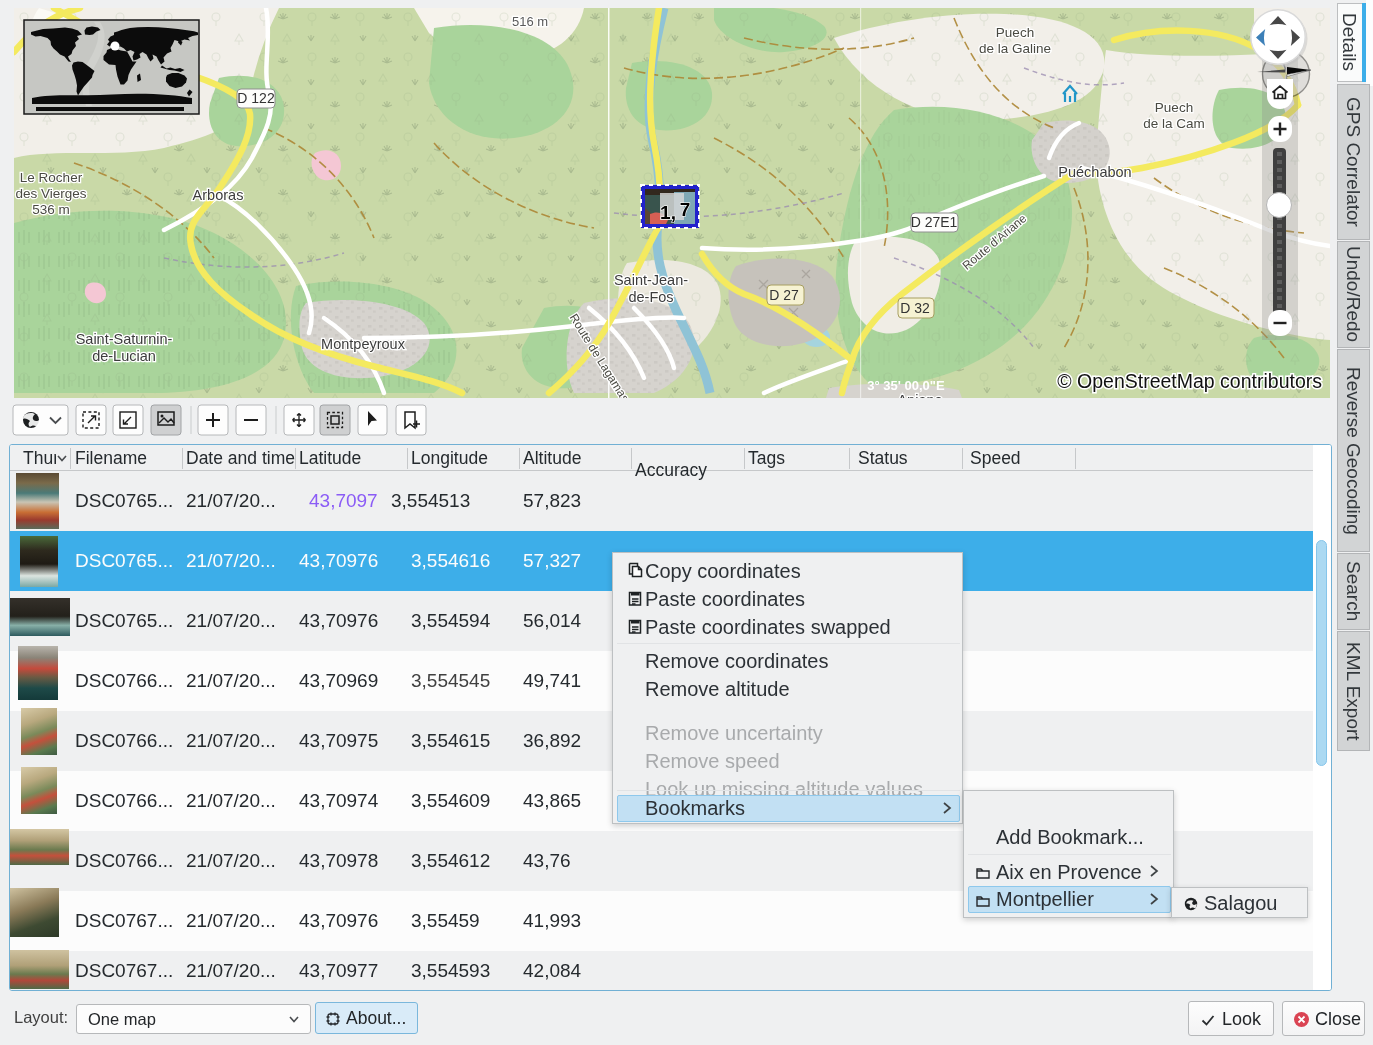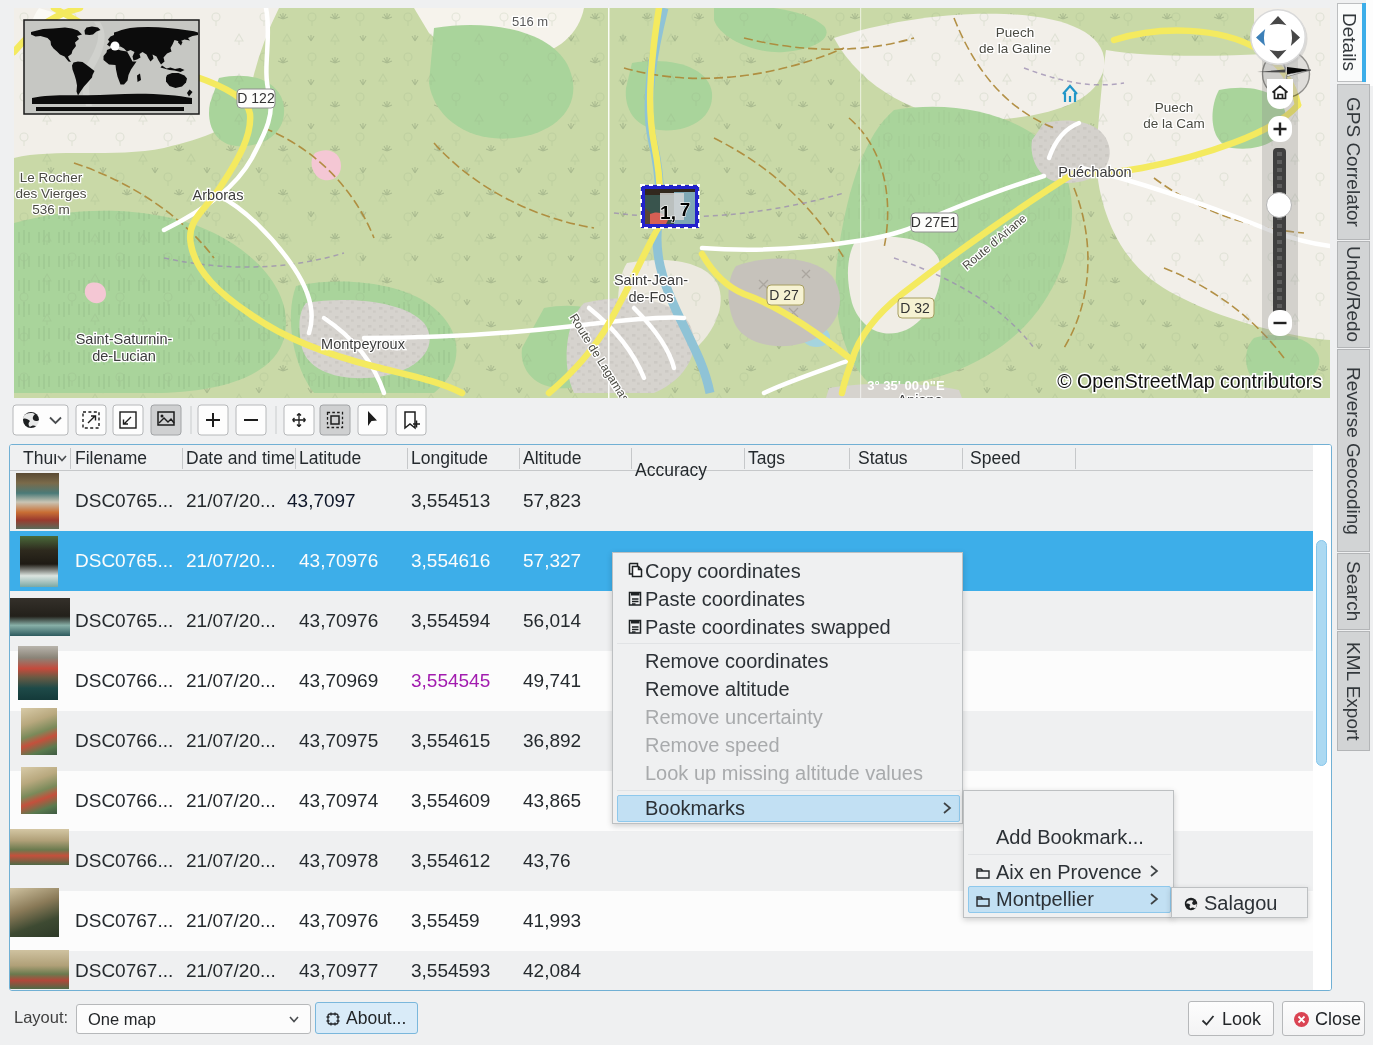--- a/index.html
+++ b/index.html
@@ -4,21 +4,21 @@
 <style>
 * { margin:0; padding:0; box-sizing:border-box; }
 html,body { width:1373px; height:1045px; background:#eff0f1; font-family:"Liberation Sans",sans-serif; overflow:hidden; color:#232629; }
 #root { position:relative; width:1373px; height:1045px; }
 #map { position:absolute; left:14px; top:8px; width:1316px; height:390px; overflow:hidden; }
 
 #tablewrap { position:absolute; left:9px; top:444px; width:1323px; height:547px; background:#fcfcfc; border:1px solid #71b0d4; border-radius:3px; overflow:hidden; }
 
 .menu { position:absolute; background:#eff0f1; border:1px solid #bdc0c2; }
 .mi { position:relative; height:28px; line-height:29px; font-size:20px; color:#2c3136; padding-left:32px; }
-.mi.dis { color:#a8aaac; }
+.mi.dis { color:#a8aaac;margin-top:16px; }
 .mhl { background:#c2e0f3; border:1px solid #8ec8ec; border-radius:2px; }
 
 .tab { position:absolute; writing-mode:vertical-rl; font-size:19px; color:#33383c; text-align:center; background:#d2d4d5; border:1px solid #b3b5b7; }
 
 .btn { position:absolute; top:1002px; height:33px; background:linear-gradient(#fdfdfd,#f3f3f4); border:1px solid #b6b8ba; border-radius:3px; font-size:15.5px; color:#232629; text-align:center; }
 </style>
 </head>
 <body>
 <div id="root">
   <div id="map">
@@ -295,43 +295,43 @@
         <path d="M413 424 h7 M416.5 420.5 v7" stroke="#1c1c1c" stroke-width="1.5"></path>
       </g>
     </svg>
   </div>
   <div id="tablewrap">
     <div style="position:absolute;left:1303px;top:0;width:18px;height:545px;background:#ffffff"></div>
     <div style="position:absolute;left:0;top:26px;width:1303px;height:60px;background:#eff0f1"></div>
     <div style="position:absolute;left:6px;top:28px;width:43px;height:56px;background:linear-gradient(180deg,#5a4a33 0%,#7a6a4a 18%,#4a7a78 36%,#c9c4b4 52%,#c96f35 70%,#9a3a2e 84%,#5a6a5a 100%)"></div>
     <div style="position:absolute;left:65px;top:26px;height:60px;line-height:60px;font-size:19px;color:#252a2e;white-space:nowrap">DSC0765...</div>
     <div style="position:absolute;left:176px;top:26px;height:60px;line-height:60px;font-size:19px;color:#252a2e;white-space:nowrap">21/07/20...</div>
-    <div style="position:absolute;left:277px;top:26px;height:60px;line-height:60px;font-size:19px;color:#0f172a;white-space:nowrap">43,7097</div>
-    <div style="position:absolute;left:401px;top:26px;height:60px;line-height:60px;font-size:19px;color:#252a2e;white-space:nowrap">3,554513</div>
+    <div style="position:absolute;left:299px;top:26px;height:60px;line-height:60px;font-size:19px;color:#8b5cf6;white-space:nowrap">43,7097</div>
+    <div style="position:absolute;left:381px;top:26px;height:60px;line-height:60px;font-size:19px;color:#252a2e;white-space:nowrap">3,554513</div>
     <div style="position:absolute;left:513px;top:26px;height:60px;line-height:60px;font-size:19px;color:#252a2e;white-space:nowrap">57,823</div>
     <div style="position:absolute;left:0;top:86px;width:1303px;height:60px;background:#3daee9"></div>
     <div style="position:absolute;left:10px;top:91px;width:38px;height:51px;background:linear-gradient(180deg,#4a6a3a 0%,#2e2a1e 28%,#1e1a14 55%,#dce4e0 78%,#7aa8a4 100%)"></div>
     <div style="position:absolute;left:65px;top:86px;height:60px;line-height:60px;font-size:19px;color:#fcfcfc;white-space:nowrap">DSC0765...</div>
     <div style="position:absolute;left:176px;top:86px;height:60px;line-height:60px;font-size:19px;color:#fcfcfc;white-space:nowrap">21/07/20...</div>
     <div style="position:absolute;left:289px;top:86px;height:60px;line-height:60px;font-size:19px;color:#fcfcfc;white-space:nowrap">43,70976</div>
     <div style="position:absolute;left:401px;top:86px;height:60px;line-height:60px;font-size:19px;color:#fcfcfc;white-space:nowrap">3,554616</div>
     <div style="position:absolute;left:513px;top:86px;height:60px;line-height:60px;font-size:19px;color:#fcfcfc;white-space:nowrap">57,327</div>
     <div style="position:absolute;left:0;top:146px;width:1303px;height:60px;background:#eff0f1"></div>
     <div style="position:absolute;left:0px;top:153px;width:60px;height:38px;background:linear-gradient(180deg,#34302a 0%,#23201a 48%,#88b0a8 72%,#2e5a5e 100%)"></div>
     <div style="position:absolute;left:65px;top:146px;height:60px;line-height:60px;font-size:19px;color:#252a2e;white-space:nowrap">DSC0765...</div>
     <div style="position:absolute;left:176px;top:146px;height:60px;line-height:60px;font-size:19px;color:#252a2e;white-space:nowrap">21/07/20...</div>
     <div style="position:absolute;left:289px;top:146px;height:60px;line-height:60px;font-size:19px;color:#252a2e;white-space:nowrap">43,70976</div>
     <div style="position:absolute;left:401px;top:146px;height:60px;line-height:60px;font-size:19px;color:#252a2e;white-space:nowrap">3,554594</div>
     <div style="position:absolute;left:513px;top:146px;height:60px;line-height:60px;font-size:19px;color:#252a2e;white-space:nowrap">56,014</div>
     <div style="position:absolute;left:0;top:206px;width:1303px;height:60px;background:#fcfcfc"></div>
     <div style="position:absolute;left:8px;top:201px;width:40px;height:54px;background:linear-gradient(180deg,#b8b4ac 0%,#8a8478 22%,#c44a3c 42%,#6a5a43 58%,#1e4a48 78%,#143a3a 100%)"></div>
     <div style="position:absolute;left:65px;top:206px;height:60px;line-height:60px;font-size:19px;color:#252a2e;white-space:nowrap">DSC0766...</div>
     <div style="position:absolute;left:176px;top:206px;height:60px;line-height:60px;font-size:19px;color:#252a2e;white-space:nowrap">21/07/20...</div>
     <div style="position:absolute;left:289px;top:206px;height:60px;line-height:60px;font-size:19px;color:#252a2e;white-space:nowrap">43,70969</div>
-    <div style="position:absolute;left:401px;top:206px;height:60px;line-height:60px;font-size:19px;color:#a21caf;white-space:nowrap">3,554545</div>
+    <div style="position:absolute;left:401px;top:206px;height:60px;line-height:60px;font-size:19px;color:#404040;white-space:nowrap">3,554545</div>
     <div style="position:absolute;left:513px;top:206px;height:60px;line-height:60px;font-size:19px;color:#252a2e;white-space:nowrap">49,741</div>
     <div style="position:absolute;left:0;top:266px;width:1303px;height:60px;background:#eff0f1"></div>
     <div style="position:absolute;left:11px;top:263px;width:36px;height:47px;background:linear-gradient(160deg,#d8cba8 0%,#b8a87e 30%,#7a8a5a 52%,#c4503c 66%,#5a7a4e 84%,#3e5a42 100%)"></div>
     <div style="position:absolute;left:65px;top:266px;height:60px;line-height:60px;font-size:19px;color:#252a2e;white-space:nowrap">DSC0766...</div>
     <div style="position:absolute;left:176px;top:266px;height:60px;line-height:60px;font-size:19px;color:#252a2e;white-space:nowrap">21/07/20...</div>
     <div style="position:absolute;left:289px;top:266px;height:60px;line-height:60px;font-size:19px;color:#252a2e;white-space:nowrap">43,70975</div>
     <div style="position:absolute;left:401px;top:266px;height:60px;line-height:60px;font-size:19px;color:#252a2e;white-space:nowrap">3,554615</div>
     <div style="position:absolute;left:513px;top:266px;height:60px;line-height:60px;font-size:19px;color:#252a2e;white-space:nowrap">36,892</div>
     <div style="position:absolute;left:0;top:326px;width:1303px;height:60px;background:#fcfcfc"></div>
     <div style="position:absolute;left:11px;top:322px;width:36px;height:47px;background:linear-gradient(160deg,#d8cba8 0%,#b8a87e 30%,#7a8a5a 52%,#c4503c 66%,#5a7a4e 84%,#3e5a42 100%)"></div>

